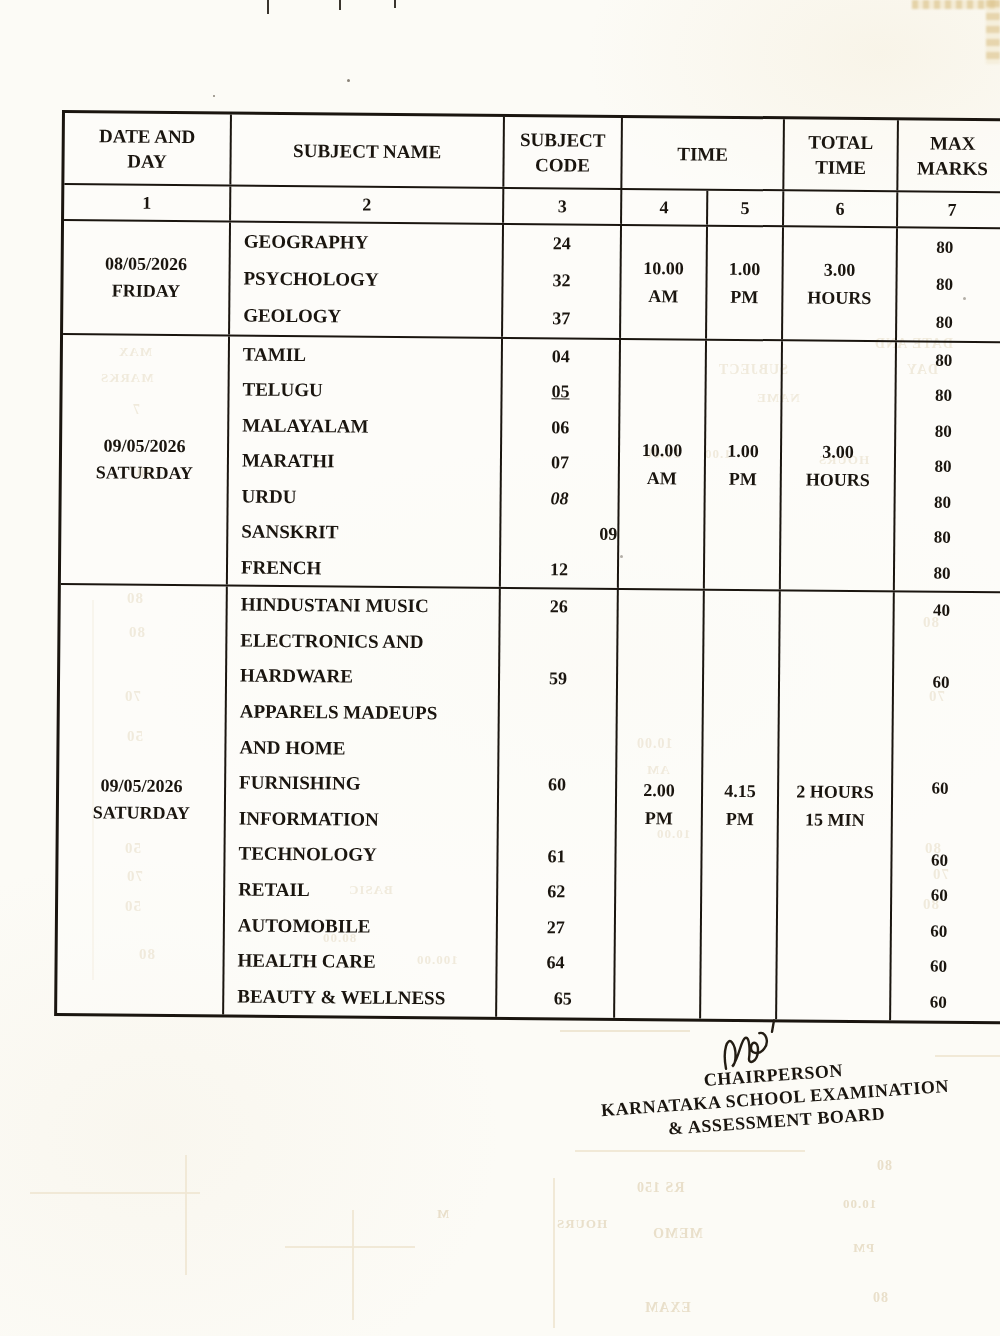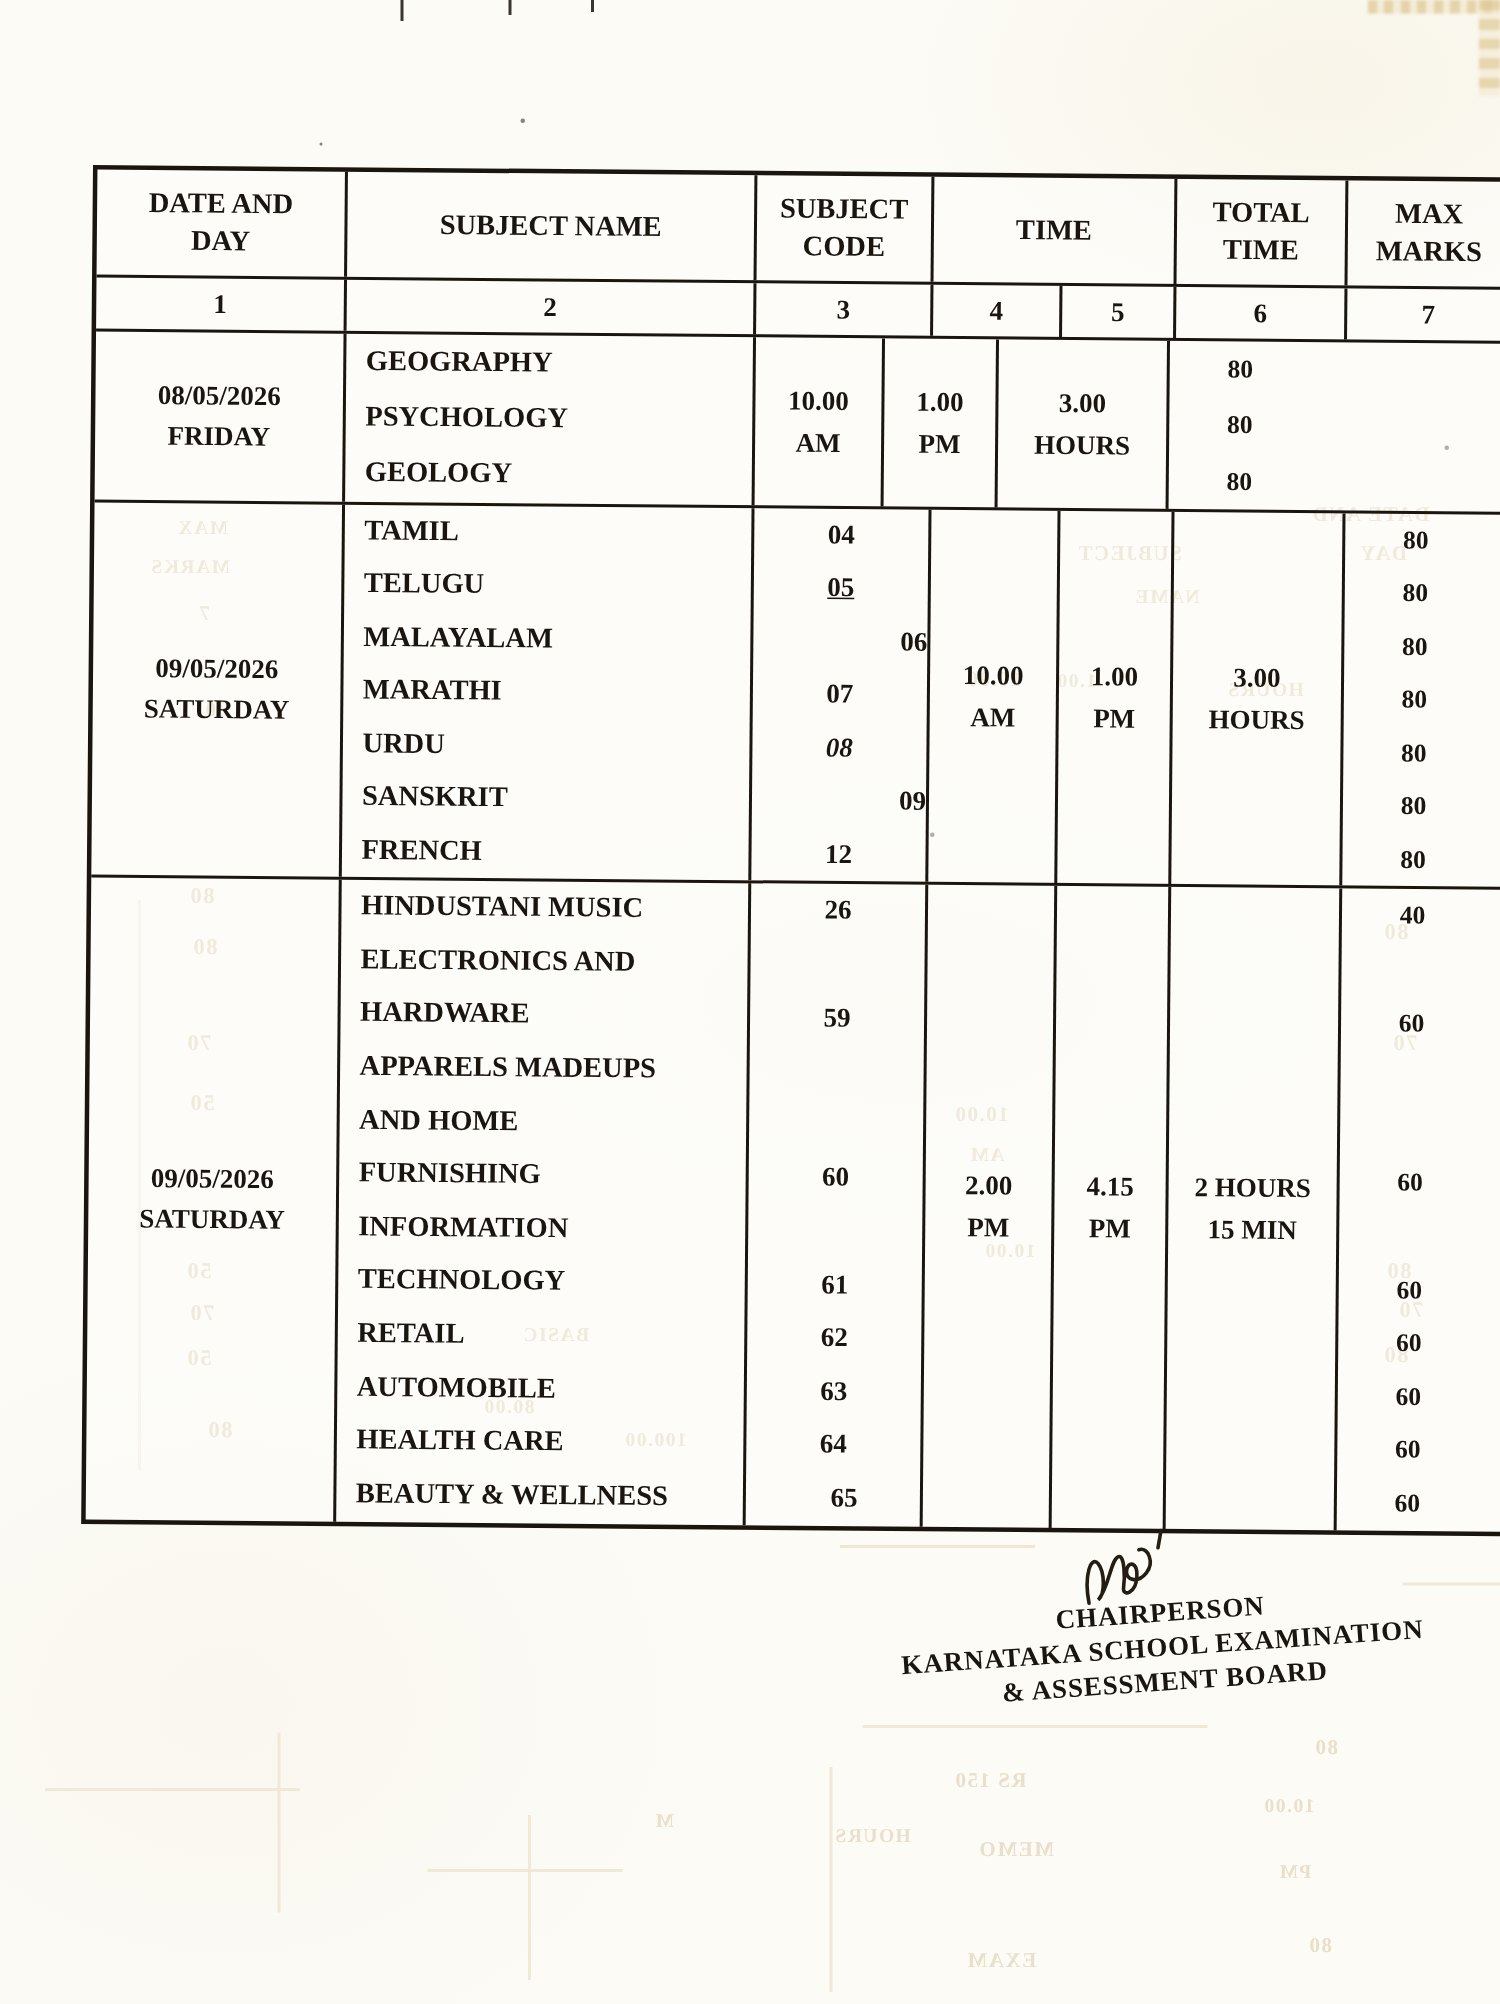--- a/index.html
+++ b/index.html
@@ -218,20 +218,31 @@
         <div class="subj-row" style="height: 37.3px;">
           <div class="subj-line" style="height: 37.3px;">GEOGRAPHY</div>
         </div>
         <div class="subj-row" style="height: 37.3px;">
           <div class="subj-line" style="height: 37.3px;">PSYCHOLOGY</div>
         </div>
         <div class="subj-row" style="height: 37.3px;">
           <div class="subj-line" style="height: 37.3px;">GEOLOGY</div>
         </div>
       </div>
+      <div class="cell val-col code-cell" style="width: 118px;">
+        <div class="val-row" style="height: 37.3px;">
+          <span style="line-height: 37.3px; height: 37.3px;">24</span>
+        </div>
+        <div class="val-row" style="height: 37.3px;">
+          <span style="line-height: 37.3px; height: 37.3px;">32</span>
+        </div>
+        <div class="val-row" style="height: 37.3px;">
+          <span style="line-height: 37.3px; height: 37.3px;">37</span>
+        </div>
+      </div>
       <div class="cell" style="width: 86px;">
         <div class="time-line">10.00</div>
         <div class="time-line">AM</div>
       </div>
       <div class="cell" style="width: 76px;">
         <div class="time-line">1.00</div>
         <div class="time-line">PM</div>
       </div>
       <div class="cell" style="width: 114px;">
         <div class="time-line">3.00</div>
@@ -277,21 +288,21 @@
           <div class="subj-line" style="height: 35.5px;">FRENCH</div>
         </div>
       </div>
       <div class="cell val-col code-cell" style="width: 118px;">
         <div class="val-row" style="height: 35.5px;">
           <span style="line-height: 35.5px; height: 35.5px;">04</span>
         </div>
         <div class="val-row" style="height: 35.5px; text-decoration: underline;">
           <span style="line-height: 35.5px; height: 35.5px;">05</span>
         </div>
-        <div class="val-row" style="height: 35.5px; justify-content: flex-end;">
+        <div class="val-row" style="height: 35.5px;">
           <span style="line-height: 35.5px; height: 35.5px;">06</span>
         </div>
         <div class="val-row" style="height: 35.5px;">
           <span style="line-height: 35.5px; height: 35.5px;">07</span>
         </div>
         <div class="val-row" style="height: 35.5px;">
           <span style="line-height: 35.5px; height: 35.5px; font-style: italic;">08</span>
         </div>
         <div class="val-row" style="height: 35.5px; justify-content: flex-end;">
           <span style="line-height: 35.5px; height: 35.5px;">09</span>
@@ -381,21 +392,21 @@
         <div class="val-row" style="height: 106.8px;">
           <span style="line-height: 35.6px; height: 35.6px;">60</span>
         </div>
         <div class="val-row" style="height: 71.2px;">
           <span style="line-height: 35.6px; height: 35.6px;">61</span>
         </div>
         <div class="val-row" style="height: 35.6px;">
           <span style="line-height: 35.6px; height: 35.6px;">62</span>
         </div>
         <div class="val-row" style="height: 35.6px;">
-          <span style="line-height: 35.6px; height: 35.6px;">63</span>
+          <span style="line-height: 35.6px; height: 35.6px;">27</span>
         </div>
         <div class="val-row" style="height: 35.6px;">
           <span style="line-height: 35.6px; height: 35.6px;">64</span>
         </div>
         <div class="val-row" style="height: 35.6px; margin-left: 15px;">
           <span style="line-height: 35.6px; height: 35.6px;">65</span>
         </div>
       </div>
       <div class="cell" style="width: 86px;">
         <div class="time-line">2.00</div>

